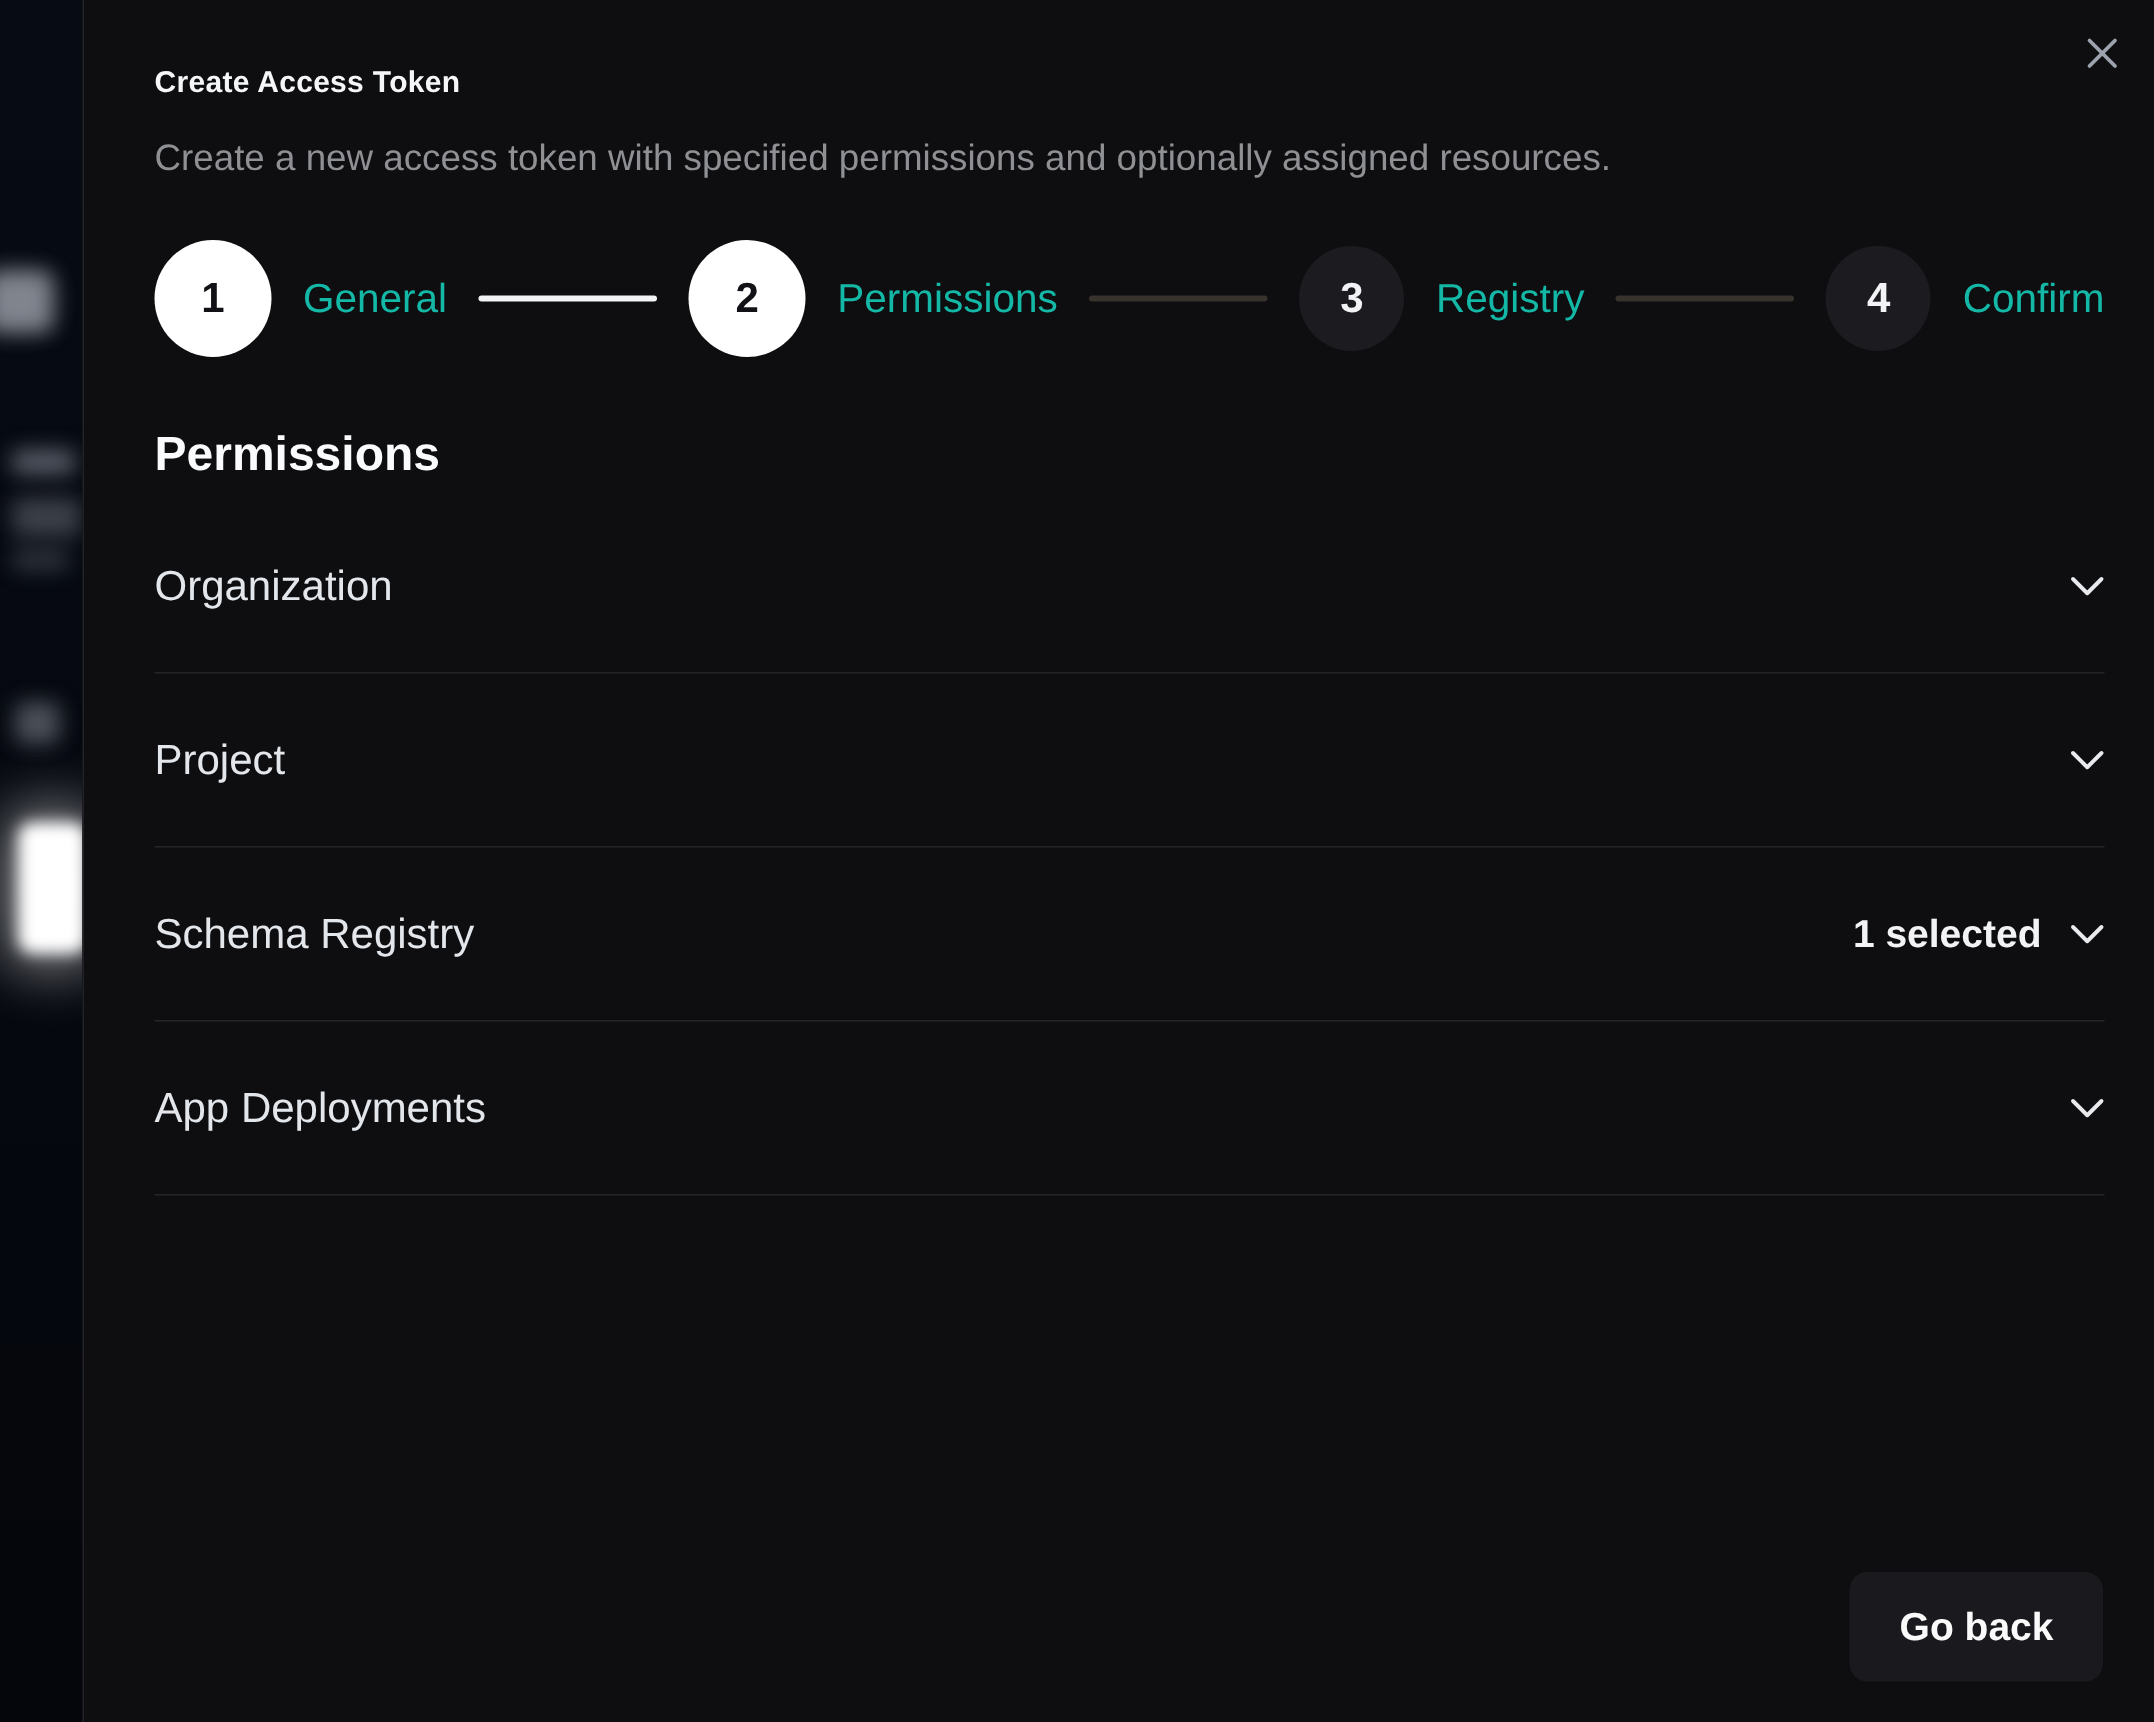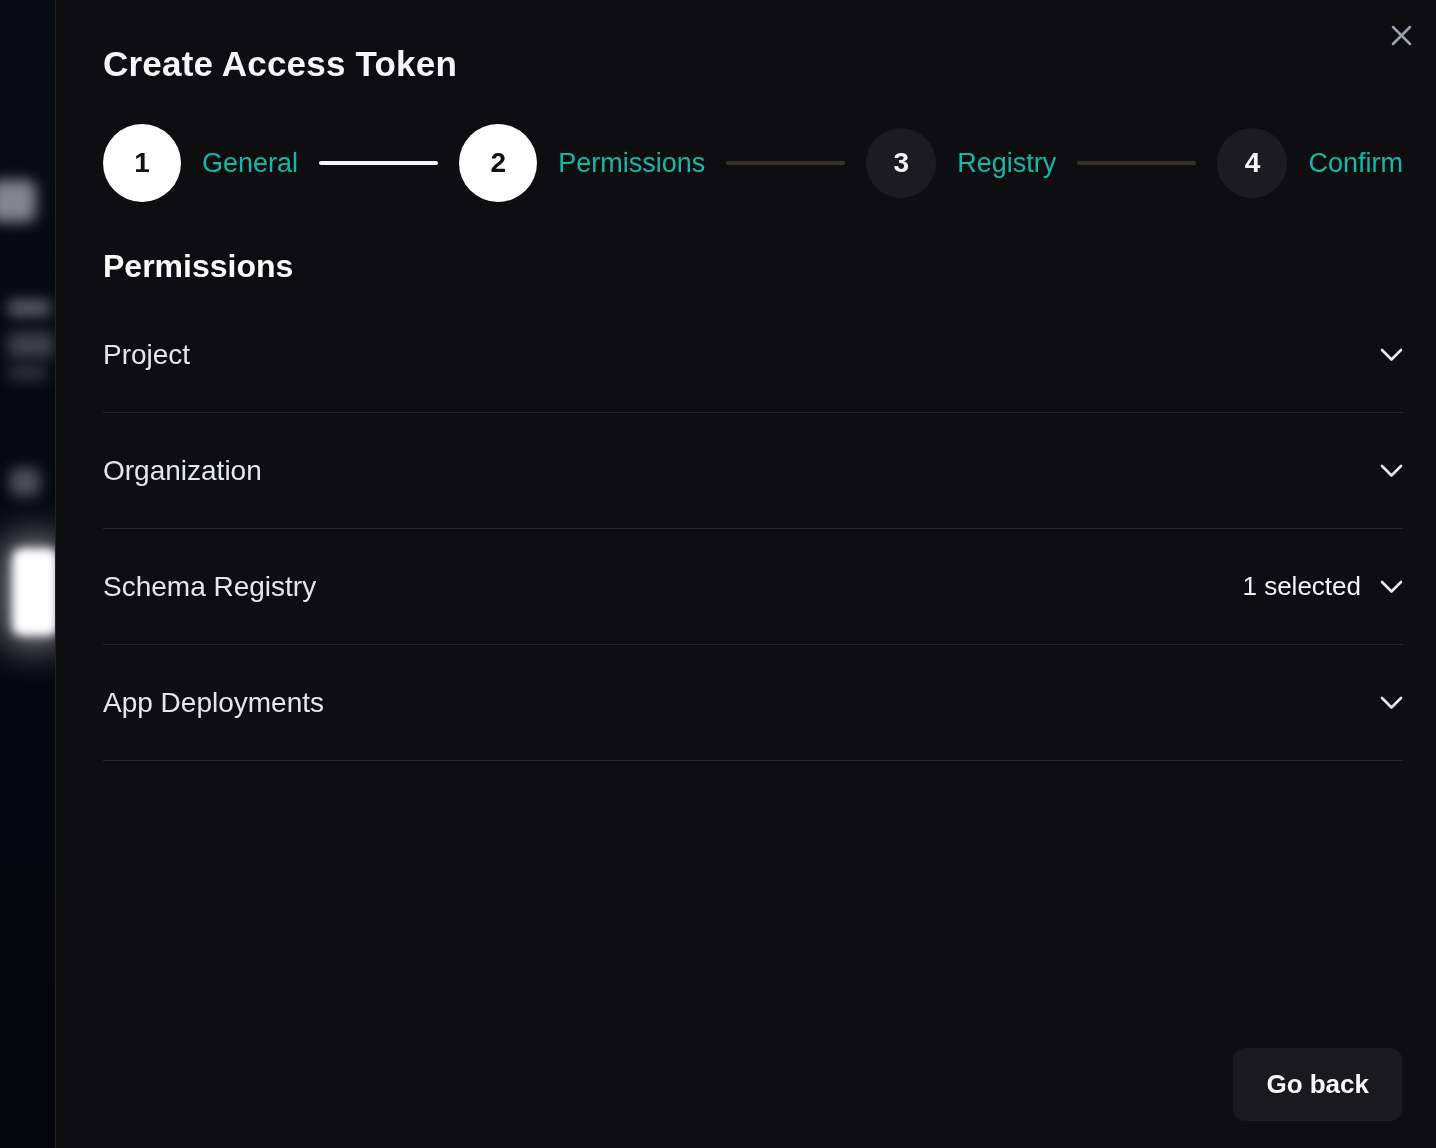--- a/index.html
+++ b/index.html
@@ -48,21 +48,21 @@
     top: 18px; right: 18px;
     width: 34px; height: 34px;
     display: flex; align-items: center; justify-content: center;
     background: none; border: none; cursor: pointer; padding: 0;
   }
   .close-btn svg { stroke: #9ca3af; }
 
   .modal-title {
     margin: 0;
     padding-top: 44px;
-    font-size: 35px;
+    font-size: 20px;
     font-weight: 700;
     letter-spacing: .2px;
     color: #f5f6f8;
   }
   .modal-subtitle {
     margin: 25px 0 0 0;
     font-size: 24.5px;
     font-weight: 400;
     color: #8f9094;
   }
@@ -116,21 +116,21 @@
     cursor: pointer;
   }
   .section-label {
     font-size: 28px;
     font-weight: 500;
     color: #e3e6ea;
   }
   .section-right { display: flex; align-items: center; }
   .section-badge {
     font-size: 26px;
-    font-weight: 400;
+    font-weight: 700;
     color: #f2f3f5;
     margin-right: 19px;
   }
   .section-badge:empty { display: none; margin: 0; }
   .chevron { display: flex; align-items: center; }
   .chevron svg { stroke: #e8eaed; }
 
   
   .footer {
     position: absolute;
@@ -168,20 +168,21 @@
   <div class="modal">
 
     <button class="close-btn" aria-label="Close">
       <svg width="27" height="27" viewBox="0 0 27 27" fill="none" stroke-width="2.5" stroke-linecap="round">
         <line x1="5" y1="5" x2="22" y2="22"></line>
         <line x1="22" y1="5" x2="5" y2="22"></line>
       </svg>
     </button>
 
     <h1 class="modal-title">Create Access Token</h1>
+    <p class="modal-subtitle">Create a new access token with specified permissions and optionally assigned resources.</p>
 
     <div class="stepper" id="stepper">
   <div class="step active">
     <div class="step-circle">1</div>
     <div class="step-label">General</div>
   </div>
 <div class="connector active"></div>
   <div class="step active">
     <div class="step-circle">2</div>
     <div class="step-label">Permissions</div>
@@ -195,33 +196,33 @@
   <div class="step inactive">
     <div class="step-circle">4</div>
     <div class="step-label">Confirm</div>
   </div>
 </div>
 
     <h2 class="perm-heading">Permissions</h2>
 
     <div class="sections" id="sections">
   <div class="section-row">
+    <div class="section-label">Organization</div>
+    <div class="section-right">
+
+      <span class="chevron">
+        <svg width="23" height="14" viewBox="0 0 23 14" fill="none" stroke-width="2.6" stroke-linecap="round" stroke-linejoin="round">
+          <polyline points="2,2 11.5,11.5 21,2"></polyline>
+        </svg>
+      </span>
+    </div>
+  </div>
+
+  <div class="section-row">
     <div class="section-label">Project</div>
-    <div class="section-right">
-
-      <span class="chevron">
-        <svg width="23" height="14" viewBox="0 0 23 14" fill="none" stroke-width="2.6" stroke-linecap="round" stroke-linejoin="round">
-          <polyline points="2,2 11.5,11.5 21,2"></polyline>
-        </svg>
-      </span>
-    </div>
-  </div>
-
-  <div class="section-row">
-    <div class="section-label">Organization</div>
     <div class="section-right">
 
       <span class="chevron">
         <svg width="23" height="14" viewBox="0 0 23 14" fill="none" stroke-width="2.6" stroke-linecap="round" stroke-linejoin="round">
           <polyline points="2,2 11.5,11.5 21,2"></polyline>
         </svg>
       </span>
     </div>
   </div>
 

